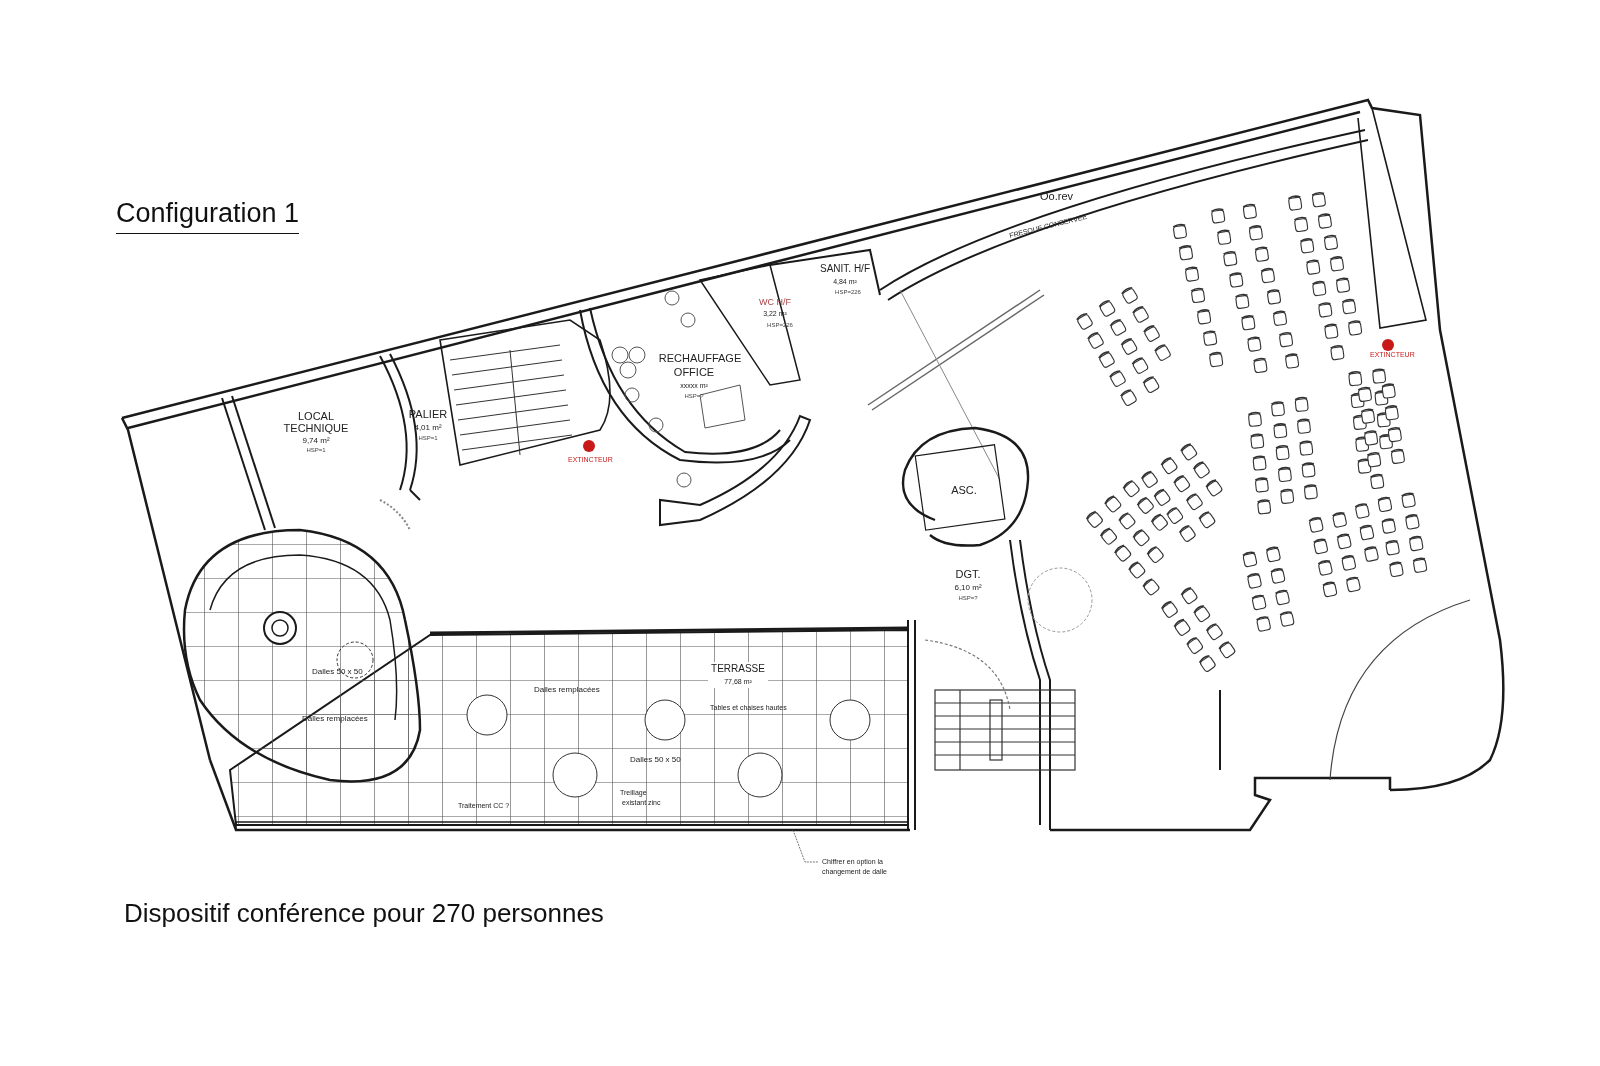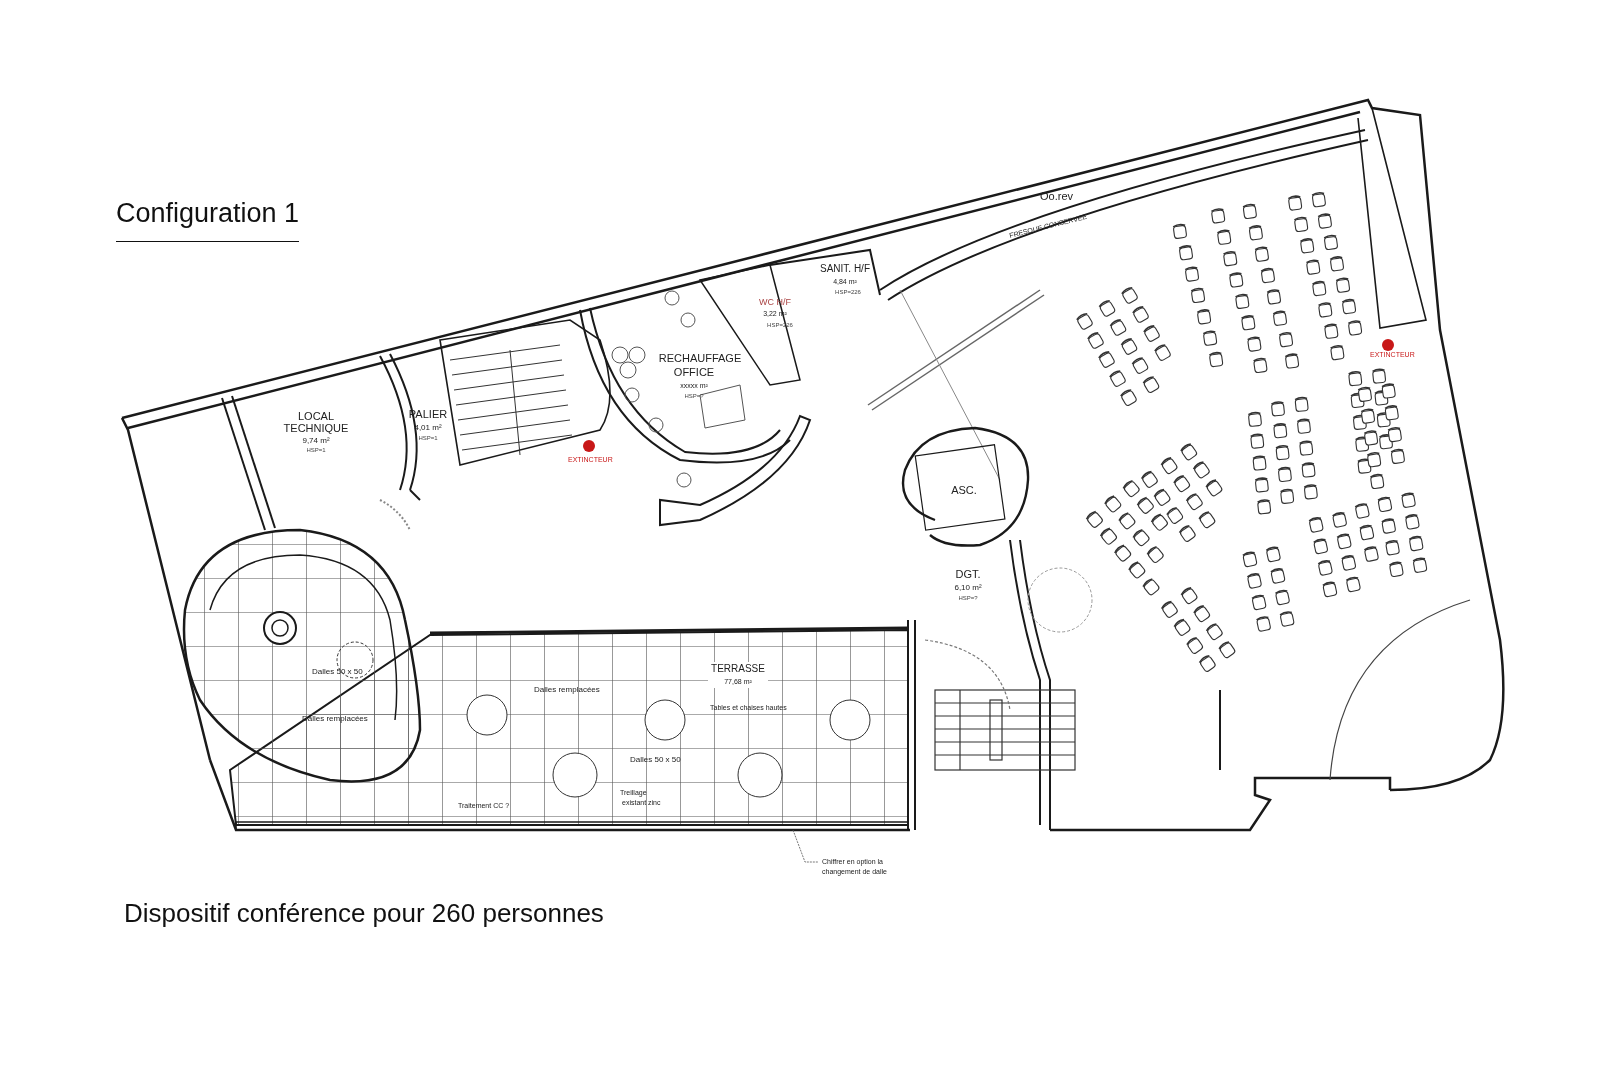--- a/index.html
+++ b/index.html
@@ -1,17 +1,17 @@
 <!DOCTYPE html>
 <html><head>
 <meta charset="utf-8">
 <style>
   html, body { margin: 0; padding: 0; background: #ffffff; }
   body { width: 1600px; height: 1066px; position: relative; overflow: hidden; font-family: "Liberation Sans", sans-serif; color: #111; }
-  .title { position: absolute; left: 116px; top: 198px; font-size: 27px; color: #111; padding-bottom: 12px; border-bottom: 1.5px solid #111; }
+  .title { position: absolute; left: 116px; top: 198px; font-size: 27px; color: #111; padding-bottom: 4px; border-bottom: 1.5px solid #111; }
   .caption { position: absolute; left: 124px; top: 898px; font-size: 26px; color: #111; }
   svg.plan { position: absolute; left: 0; top: 0; }
   .lbl { font-family: "Liberation Sans", sans-serif; fill: #222; }
   .sm { font-size: 6px; fill: #444; }
 </style>
 </head>
 <body>
 
 <div class="title">Configuration 1</div>
 
@@ -362,13 +362,13 @@
     <text x="630" y="762" font-size="8">Dalles 50 x 50</text>
     <text x="620" y="795" font-size="7">Treillage</text>
     <text x="622" y="805" font-size="7">existant zinc</text>
     <text x="458" y="808" font-size="7">Traitement CC ?</text>
     <path d="M793 830 L805 862 L818 862" fill="none" stroke="#555" stroke-width="0.8" stroke-dasharray="2 1"></path>
     <text x="822" y="864" font-size="7">Chiffrer en option la</text>
     <text x="822" y="874" font-size="7">changement de dalle</text>
   </g>
 </svg>
 
-<div class="caption">Dispositif conférence pour 260 personnes</div>
+<div class="caption">Dispositif conférence pour 270 personnes</div>
 
 </body></html>

